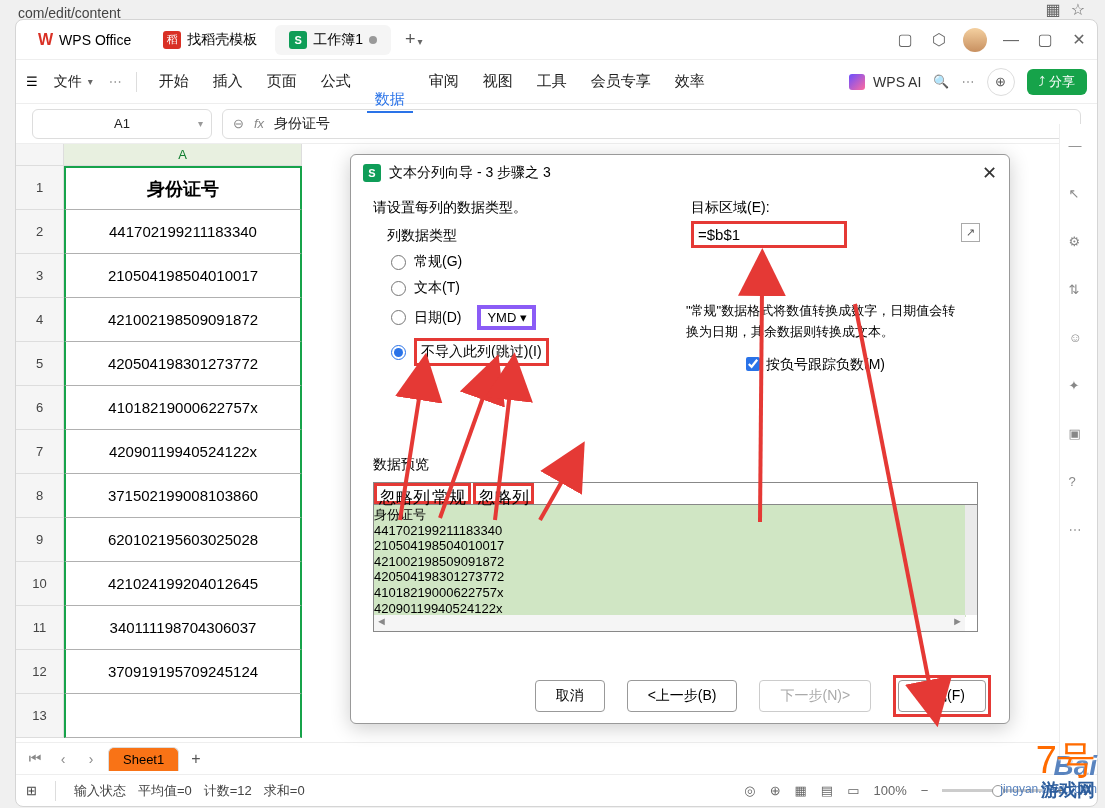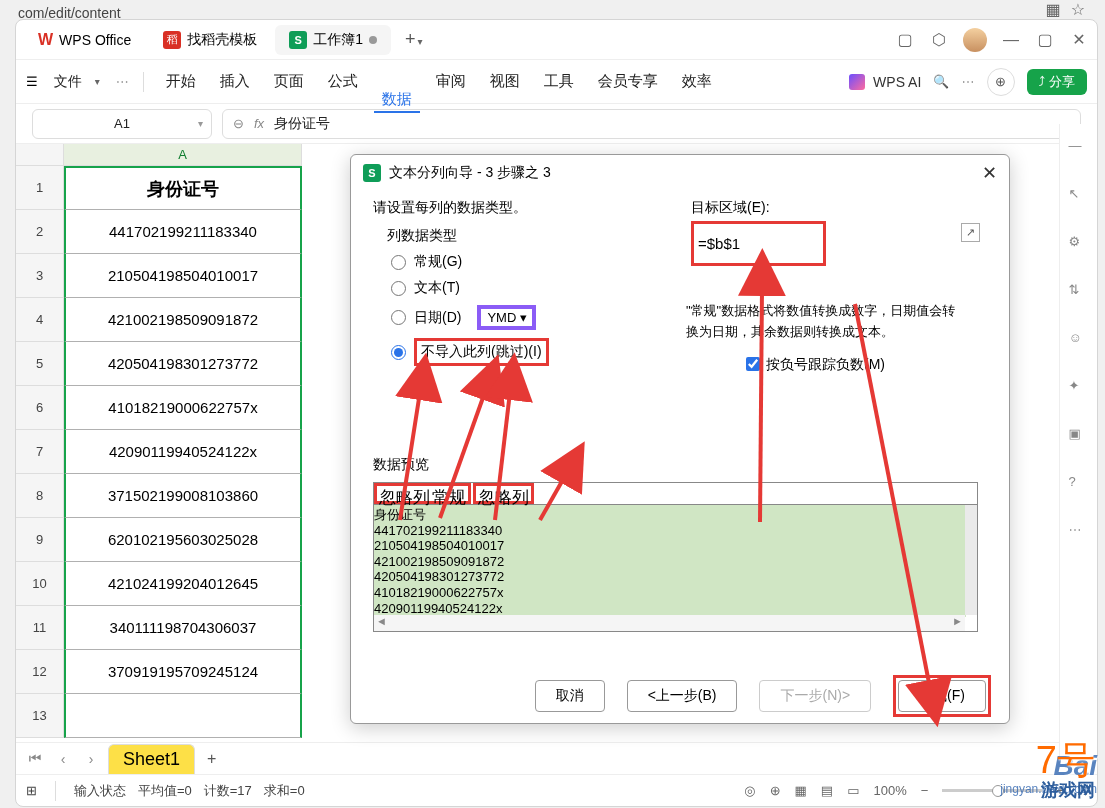--- a/index.html
+++ b/index.html
@@ -15,21 +15,21 @@
 .tab .dot { width: 8px; height: 8px; border-radius: 50%; background: #999; }
 .wps-icon { color: #d93025; font-weight: bold; font-size: 16px; }
 .dk-icon { width: 18px; height: 18px; background: #d93025; border-radius: 3px; display: inline-flex; align-items: center; justify-content: center; color: #fff; font-size: 11px; }
 .sh-icon { width: 18px; height: 18px; background: #0f9d58; border-radius: 3px; display: inline-flex; align-items: center; justify-content: center; color: #fff; font-size: 11px; font-weight: bold; }
 .plus-tab { padding: 6px 10px; font-size: 18px; color: #555; }
 .titlebar-right { margin-left: auto; display: flex; gap: 14px; align-items: center; }
 .win-btn { width: 20px; height: 20px; color: #666; display: flex; align-items: center; justify-content: center; font-size: 16px; }
 .avatar { width: 24px; height: 24px; border-radius: 50%; background: linear-gradient(#f4d0a0,#c89060); }
 
 .menubar { height: 44px; display: flex; align-items: center; padding: 0 10px; gap: 8px; border-bottom: 1px solid #eee; }
-.file-btn { display: flex; align-items: center; gap: 11px; padding: 4px 8px; color: #222; font-size: 14px; }
+.file-btn { display: flex; align-items: center; gap: 4px; padding: 4px 8px; color: #222; font-size: 14px; }
 .divider-v { width: 1px; height: 20px; background: #ddd; margin: 0 6px; }
 .menu-item { padding: 4px 8px; font-size: 15px; color: #222; cursor: pointer; }
 .menu-item.active { color: #2a73e8; border-bottom: 2px solid #2a73e8; padding-bottom: 2px; margin-top: 36px; }
 .menubar-right { margin-left: auto; display: flex; gap: 12px; align-items: center; }
 .wps-ai { display: flex; align-items: center; gap: 8px; font-size: 14px; color: #333; }
 .ai-icon { width: 16px; height: 16px; background: linear-gradient(135deg,#6b4eff,#ff6b9e); border-radius: 3px; }
 .share-btn { background: #16a34a; color: #fff; padding: 4px 12px; border-radius: 6px; font-size: 13px; display: flex; align-items: center; gap: 4px; }
 .chat-icon { width: 28px; height: 28px; border: 1px solid #ddd; border-radius: 50%; display: flex; align-items: center; justify-content: center; color: #555; }
 
 .formula-bar { height: 40px; display: flex; align-items: center; padding: 6px 16px; gap: 10px; border-bottom: 1px solid #eee; }
@@ -48,42 +48,42 @@
 .cell-a { width: 238px; border-right: 1px solid #b0b0b0; border-bottom: 1px solid #b0b0b0; display: flex; align-items: center; justify-content: center; font-size: 15px; font-family: Arial; }
 .cell-a.header-cell { font-weight: bold; font-size: 18px; font-family: "SimSun", serif; }
 .col-A-outline { border-left: 2px solid #16a34a; border-right: 2px solid #16a34a; }
 .first-row .cell-a { border-top: 2px solid #16a34a; }
 
 .right-toolbar { position: absolute; right: 0; top: 104px; width: 38px; height: 638px; background: #fff; border-left: 1px solid #eee; display: flex; flex-direction: column; align-items: center; padding-top: 14px; gap: 28px; color: #888; }
 .rtool { width: 20px; height: 20px; }
 
 .bottom-bar { position: absolute; bottom: 32px; left: 0; right: 38px; height: 32px; border-top: 1px solid #eee; display: flex; align-items: center; padding: 0 8px; gap: 6px; }
 .nav-btn { width: 22px; height: 22px; color: #888; display:flex; align-items:center; justify-content:center; font-size: 14px; }
-.sheet-tab { padding: 4px 14px; border-radius: 6px 6px 0 0; background: #fde047; border: 1px solid #ddd; border-bottom: none; font-size: 18px; }
+.sheet-tab { padding: 4px 14px; border-radius: 6px 6px 0 0; background: #f97316; border: 1px solid #ddd; border-bottom: none; font-size: 13px; }
 .add-sheet { font-size: 16px; color: #555; padding: 0 6px; }
 
 .status-bar { position: absolute; bottom: 0; left: 0; right: 0; height: 32px; border-top: 1px solid #eee; display: flex; align-items: center; padding: 0 10px; font-size: 13px; color: #444; gap: 12px; }
 .status-right { margin-left: auto; display: flex; gap: 14px; align-items: center; color: #666; }
 .zoom-slider { width: 100px; height: 3px; background: #ccc; position: relative; }
 .zoom-slider::before { content:""; position:absolute; left:50%; top:-4px; width:10px; height:10px; border-radius:50%; background:#fff; border:1px solid #999; }
 
 
 .dialog { position: absolute; top: 154px; left: 350px; width: 660px; height: 570px; background: #fff; border: 1px solid #999; border-radius: 6px; box-shadow: 0 4px 20px rgba(0,0,0,.2); z-index: 50; display: flex; flex-direction: column; }
 .dlg-title { height: 36px; display: flex; align-items: center; padding: 0 12px; gap: 8px; font-size: 14px; }
 .dlg-close { margin-left: auto; font-size: 18px; color: #333; cursor: pointer; }
 .dlg-body { padding: 8px 22px; flex: 1; position: relative; }
 .dlg-body .instr { font-size: 14px; margin-bottom: 10px; }
 .section-title { font-size: 14px; margin: 6px 0; }
 .radio-row { display: flex; align-items: center; gap: 8px; margin: 8px 18px; font-size: 14px; }
 .radio-row input[type=radio] { width: 15px; height: 15px; accent-color: #2a73e8; }
 .ymd-select { border: 4px solid #8b5cf6; padding: 1px 6px; font-size: 13px; margin-left: 8px; }
 .red-box { border: 3px solid #e53935; padding: 2px 4px; display: inline-block; }
 .target-area { position: absolute; top: 8px; left: 340px; }
 .target-area .label { margin-bottom: 4px; font-size: 14px; }
-.target-input-wrap { border: 3px solid #e53935; padding: 11px 4px; width: 135px; }
+.target-input-wrap { border: 3px solid #e53935; padding: 2px 4px; width: 156px; }
 .target-input { border: none; width: 100%; font-family: Arial; font-size: 15px; outline: none; }
 .target-collapse { position: absolute; top: 32px; left: 610px; color: #555; border:1px solid #aaa; padding: 2px 4px; font-size:11px; }
 .desc-text { position: absolute; top: 110px; left: 335px; width: 280px; font-size: 13px; line-height: 1.6; }
 .checkbox-row { display: flex; align-items: center; gap: 6px; margin-top: 10px; font-size: 14px; margin-left: 60px; }
 .checkbox-row input { accent-color: #2a73e8; width: 14px; height: 14px; }
 
 .preview-label { margin-top: 90px; font-size: 14px; }
 .preview-box { border: 1px solid #888; margin-top: 8px; width: 605px; height: 150px; position: relative; background: #fff; }
 .ph-row { display: flex; border-bottom: 1px solid #888; height: 22px; font-family: "SimSun"; font-size: 17px; }
 .ph-red1 { border: 3px solid #e53935; padding: 0 2px; display: flex; }
@@ -269,21 +269,21 @@
     <span class="nav-btn">›</span>
     <div class="sheet-tab">Sheet1</div>
     <span class="add-sheet">+</span>
   </div>
 
   <div class="status-bar">
     <span>⊞</span>
     <span class="divider-v"></span>
     <span>输入状态</span>
     <span>平均值=0</span>
-    <span>计数=17</span>
+    <span>计数=12</span>
     <span>求和=0</span>
     <div class="status-right">
       <span>◎</span>
       <span>⊕</span>
       <span>▦</span>
       <span>▤</span>
       <span>▭</span>
       <span>100%</span>
       <span>−</span>
       <div class="zoom-slider"></div>

